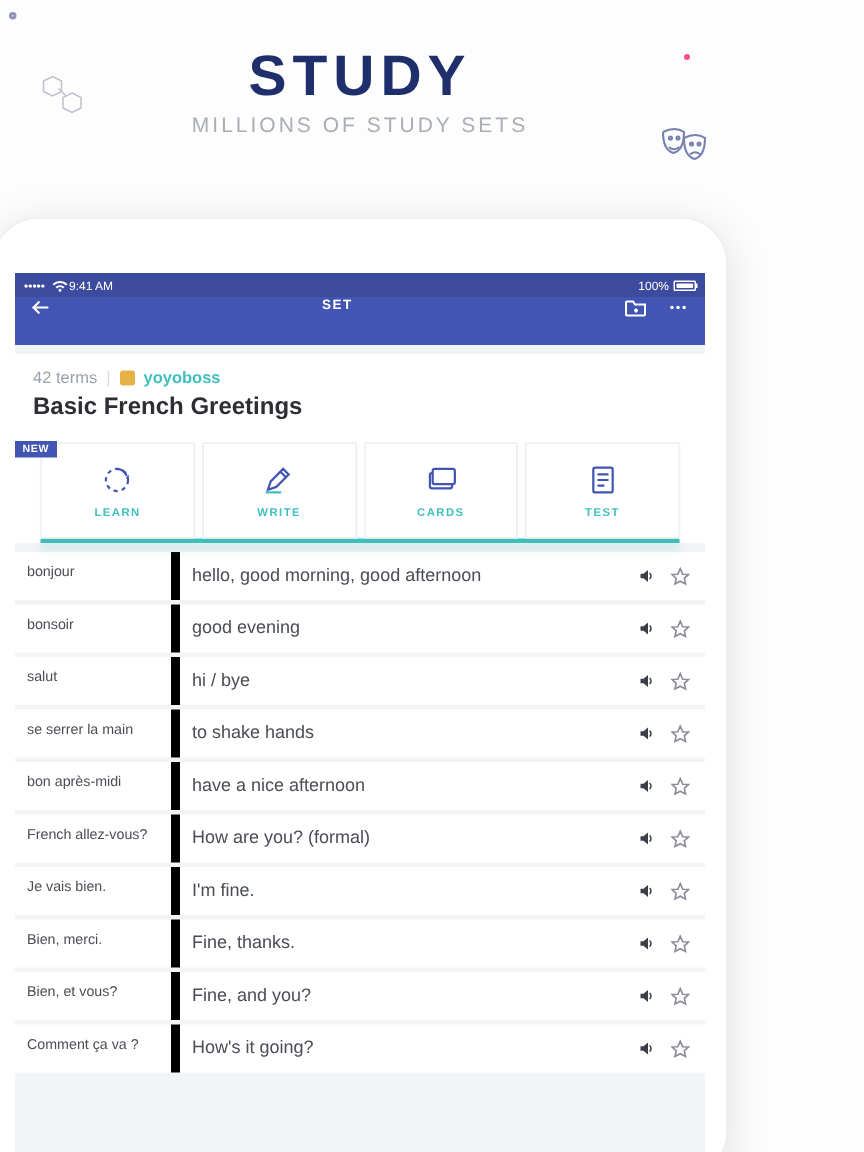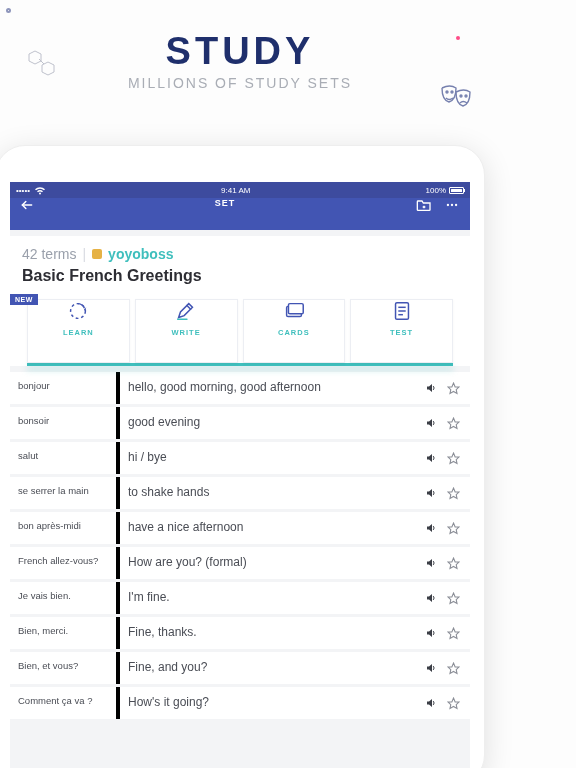--- a/index.html
+++ b/index.html
@@ -16,51 +16,51 @@
   .hero { text-align:center; padding-top:30px; }
   .hero-title { font-size:38px; font-weight:800; letter-spacing:4px; color:#1f2f6c; }
   .hero-sub   { font-size:14px; letter-spacing:2px; color:#a9adb5; margin-top:2px; }
 
   
   .tablet { position:absolute; left:50%; transform:translateX(-50%); top:145px; width:490px; height:640px; background:#fff; border-radius:30px; box-shadow:0 6px 30px rgba(0,0,0,.12); border:1px solid #eee; overflow:hidden; }
   .screen { position:absolute; top:36px; left:14px; right:14px; bottom:0; background:#f3f4f6; overflow:hidden; }
 
   
   .statusbar { height:16px; background:#3d4b9e; color:#fff; font-size:8px; display:flex; align-items:center; padding:0 6px; }
-  .statusbar .center { flex:1; text-align:center; }
+  .statusbar .center { flex:1; }
   .battery { display:inline-block; width:15px; height:7px; border:1px solid #fff; border-radius:1px; margin-left:3px; position:relative; vertical-align:middle; }
   .battery::after { content:""; position:absolute; right:-2px; top:1.5px; width:1.5px; height:3px; background:#fff; }
   .battery .fill { position:absolute; inset:1px; background:#fff; border-radius:0.5px; }
 
   
   .navbar { height:32px; background:#4255b3; color:#fff; display:flex; padding:0 10px; font-size:9px; letter-spacing:1px; }
   .navbar .title { flex:1; text-align:center; font-weight:600; }
   .navbar .actions { display:flex; gap:12px; }
   .icon-svg { display:block; }
 
   
   .set-header { background:#fff; margin-top:6px; padding:10px 12px 0 12px; position:relative; }
-  .terms-line { font-size:14px; color:#9aa0ab; display:flex; align-items:center; gap:6px; }
+  .terms-line { font-size:11px; color:#9aa0ab; display:flex; align-items:center; gap:6px; }
   .terms-line .divider { color:#d9dbe2; }
   .terms-line .avatar { width:10px; height:10px; border-radius:2px; background:#e6b245; display:inline-block; }
   .terms-line .user { color:#3fbfbd; font-weight:600; }
   .set-title { font-size:16px; font-weight:800; color:#2d2d33; margin-top:5px; }
   .badge-new { position:absolute; left:0; top:58px; background:#4255b3; color:#fff; font-size:7px; font-weight:700; padding:2px 5px; letter-spacing:.5px; z-index:3; }
 
   
   .modes { display:flex; gap:5px; padding:14px 5px 0 5px; background:#fff; }
-  .mode-card { flex:1; background:#fff; border:1px solid #eceef3; height:64px; display:flex; flex-direction:column; align-items:center; gap:6px; position:relative; box-shadow:0 1px 3px rgba(0,0,0,.04); }
+  .mode-card { flex:1; background:#fff; border:1px solid #eceef3; height:64px; display:flex; flex-direction:column; align-items:center; justify-content:center; gap:6px; position:relative; box-shadow:0 1px 3px rgba(0,0,0,.04); }
   .mode-card .lbl { font-size:7.5px; font-weight:700; letter-spacing:1px; color:#3fbfbd; }
   .mode-icon { width:24px; height:22px; display:flex; align-items:center; justify-content:center; color:#4255b3; }
   .mode-strip { height:3px; background:#3fbfbd; box-shadow:0 4px 6px rgba(63,191,189,.35); margin:0 5px 0 5px; }
 
   
   .terms-list { margin-top:6px; }
   .term-row { display:flex; align-items:stretch; background:#fff; margin-bottom:3px; min-height:32px; }
-  .term-cell-term { width:110px; padding:8px 8px; font-size:9.5px; color:#4a4d55; border-right:4px solid #000000; }
+  .term-cell-term { width:110px; padding:8px 8px; font-size:9.5px; color:#4a4d55; border-right:6px solid #000000; }
   .term-cell-def  { flex:1; padding:8px 8px; font-size:12px; color:#4a4d55; }
   .term-actions { display:flex; align-items:center; gap:10px; padding-right:10px; color:#55585f; }
   .term-actions svg { display:block; }
 </style>
 </head>
 <body>
 
 <div class="page">
 
   <span class="doodle-red-dot"></span>

